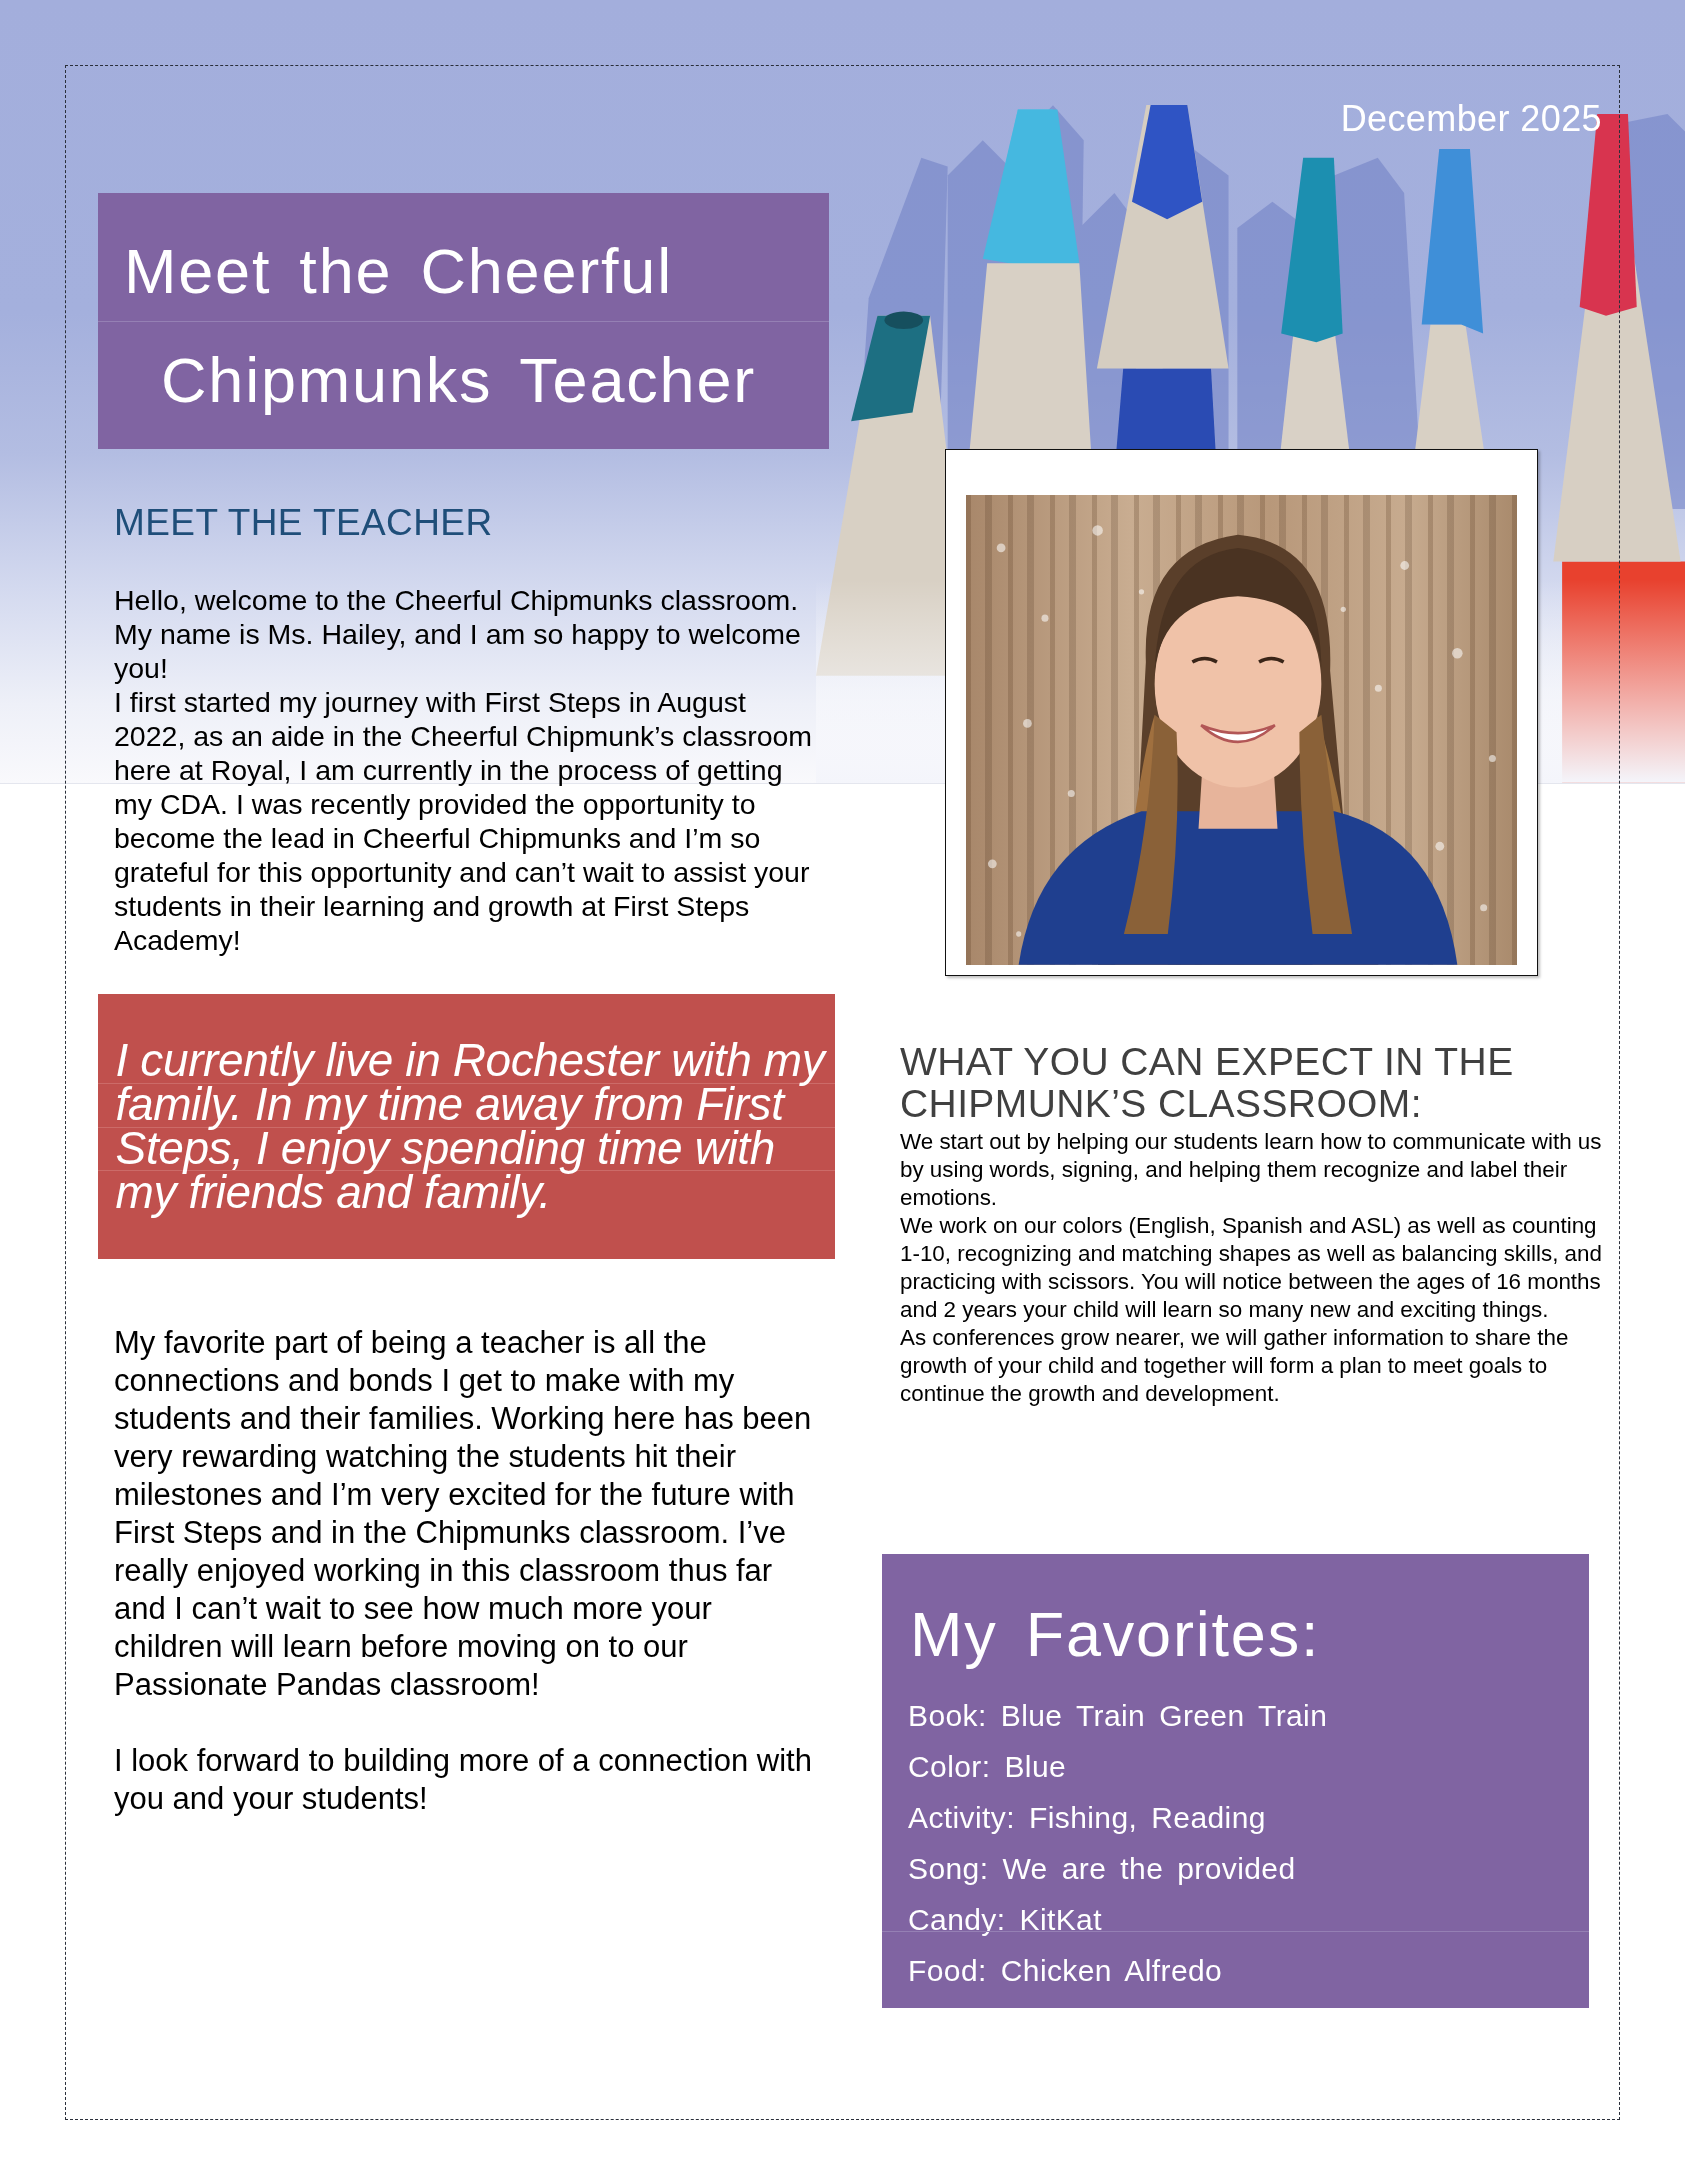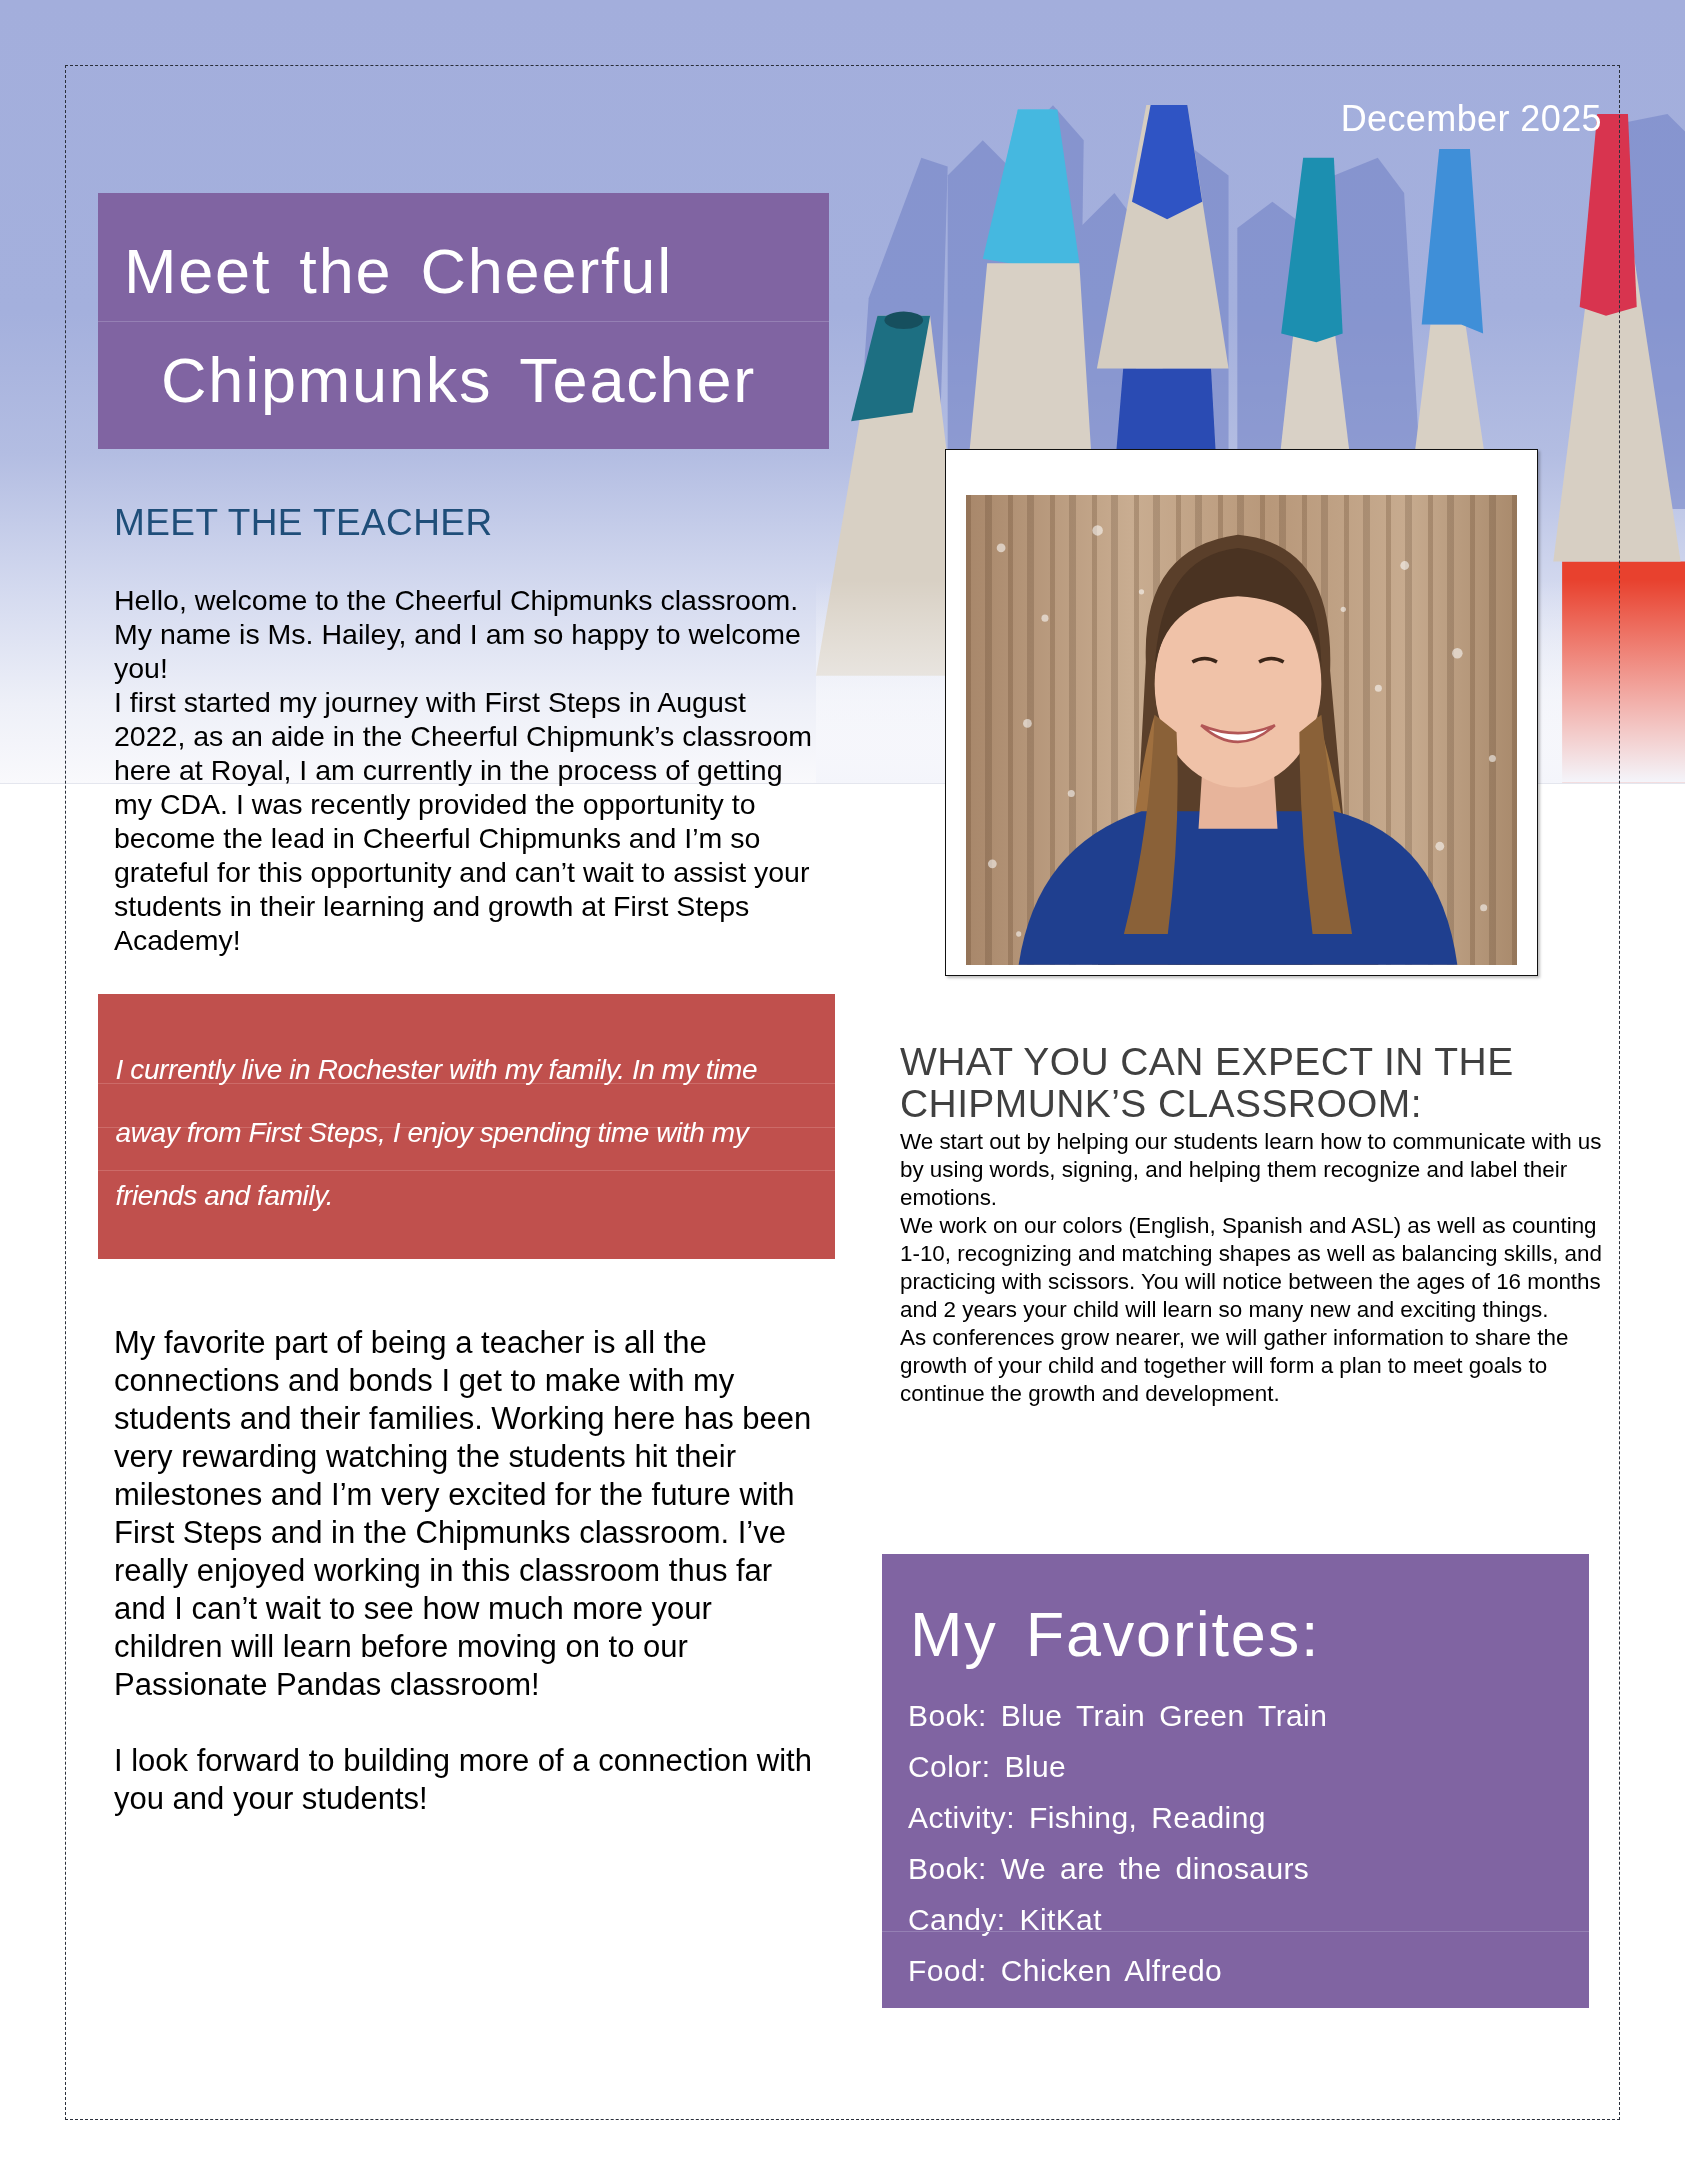--- a/index.html
+++ b/index.html
@@ -51,21 +51,21 @@
         repeating-linear-gradient(90deg, rgba(90,60,35,0.25) 0 5.3px, rgba(255,255,255,0) 5.3px 19.3px, rgba(70,45,25,0.2) 19.3px 26px, rgba(255,255,255,0) 26px 42px),
         linear-gradient(90deg, #a8876a, #c9ad91 30%, #b8987a 55%, #c7ab8f 80%, #a98a6c);
       overflow: hidden;
     }
     .quote-box {
       position: absolute; left: 98px; top: 994px; width: 737px; height: 265px;
       background: #c0504d; color: #ffffff;
     }
     .quote-text {
       position: absolute; left: 17.6px; top: 44px; width: 711px;
-      font-size: 28px; line-height: 63px; font-style: italic; letter-spacing: -0.4px;
+      font-size: 46px; line-height: 44px; font-style: italic; letter-spacing: -0.4px;
     }
     .quote-sep { position: absolute; left: 0; right: 0; height: 0.9px; background: #cc6b68; }
     .h-expect {
       position: absolute; left: 900px; top: 1041px; width: 702px;
       font-size: 39px; line-height: 42px; color: #404040; letter-spacing: 0.4px;
     }
     .expect-body {
       position: absolute; left: 900px; top: 1128px; width: 707px;
       font-size: 22.4px; line-height: 28px; color: #000;
     }
@@ -217,19 +217,19 @@
   <p>My favorite part of being a teacher is all the connections and bonds I get to make with my students and their families. Working here has been very rewarding watching the students hit their milestones and I’m very excited for the future with First Steps and in the Chipmunks classroom. I’ve really enjoyed working in this classroom thus far and I can’t wait to see how much more your children will learn before moving on to our Passionate Pandas classroom!</p>
   <p>I look forward to building more of a connection with you and your students!</p>
 </div>
 
 <div class="fav-box">
   <div class="fav-title">My Favorites:</div>
   <ul class="fav-list">
     <li>Book: Blue Train Green Train</li>
     <li>Color: Blue</li>
     <li>Activity: Fishing, Reading</li>
-    <li>Book: We are the dinosaurs</li>
+    <li>Song: We are the provided</li>
     <li>Candy: KitKat</li>
     <li>Food: Chicken Alfredo</li>
   </ul>
   <div class="fav-sep"></div>
 </div>
 
 
 </body></html>

